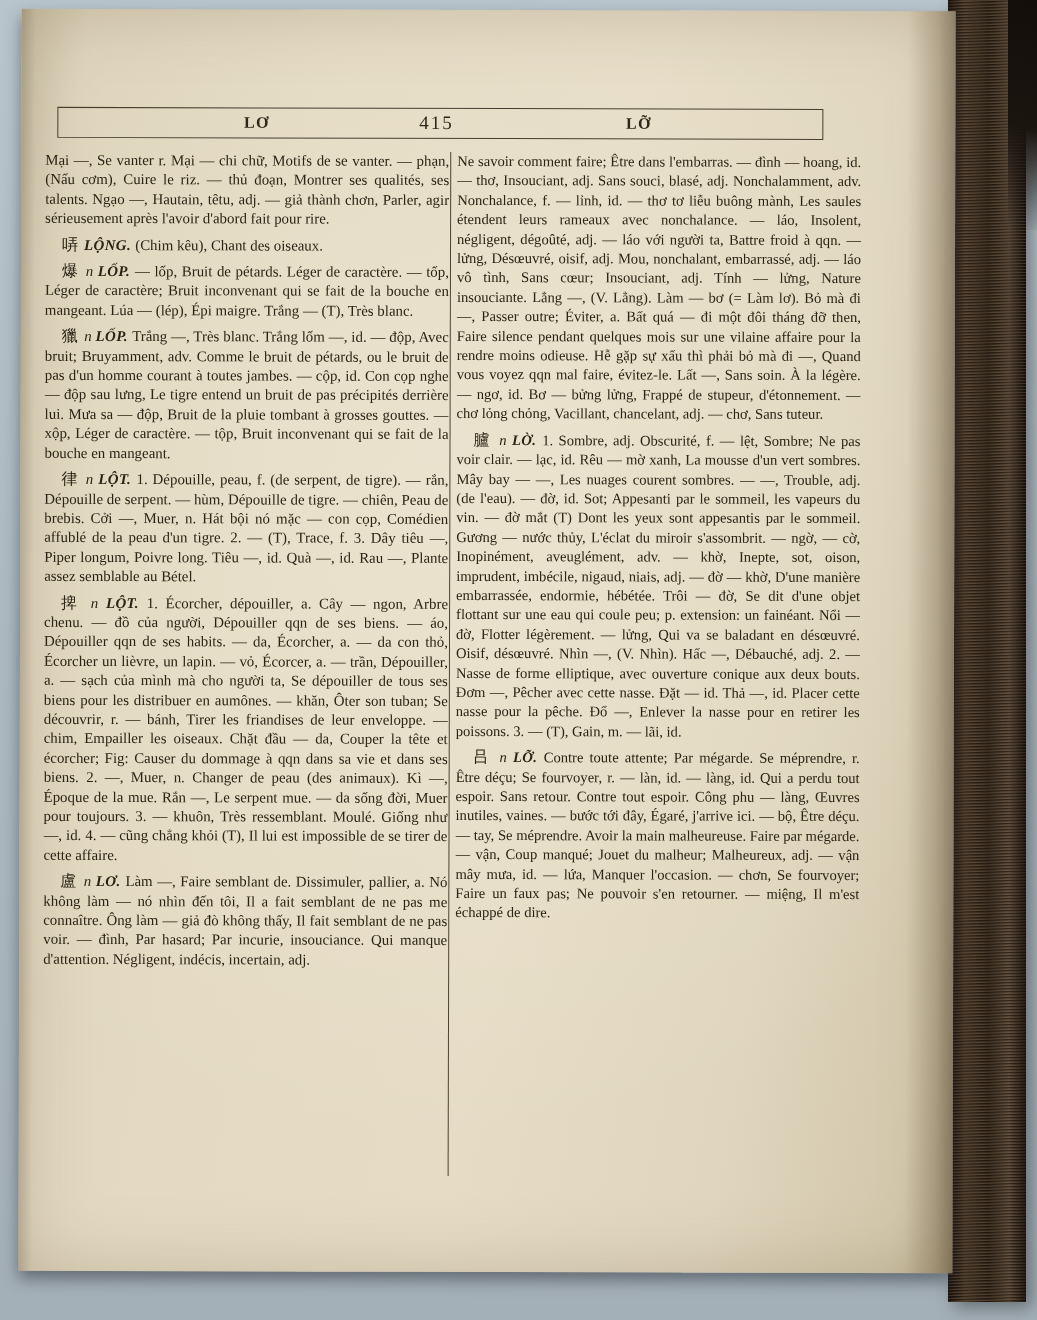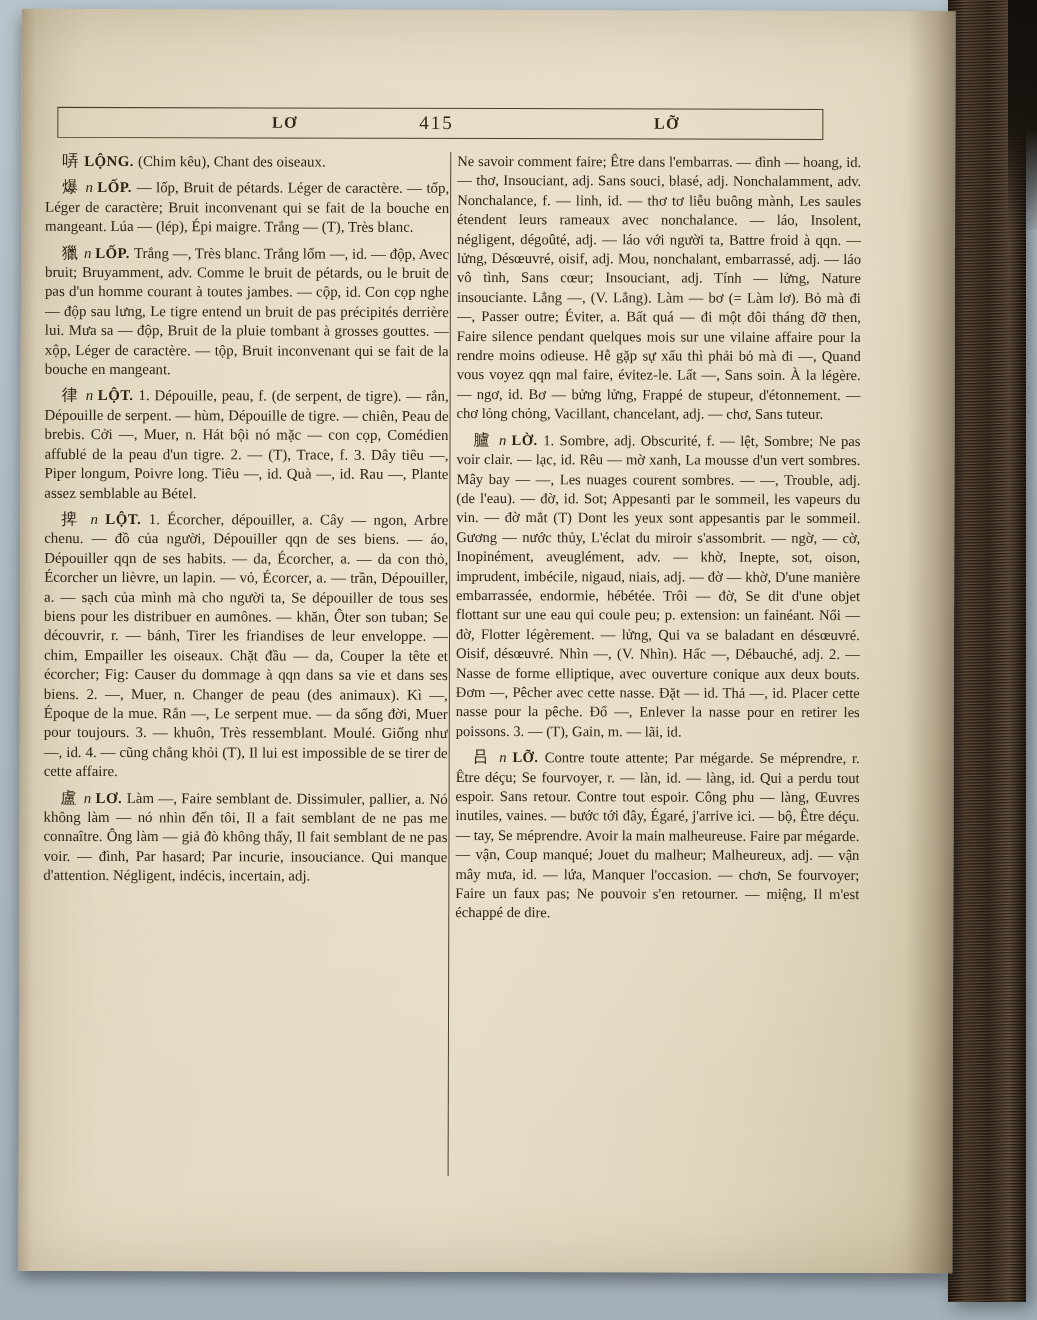--- a/index.html
+++ b/index.html
@@ -44,59 +44,60 @@
   }
   
   .header-box {
     position:absolute; left:36px; top:98px; width:764px; height:29px;
     border:1px solid #473e31;
   }
   .guide, .pageno {
     position:absolute; top:50%; transform:translate(-50%,-54%);
     color:#2e2619; white-space:nowrap;
   }
-  .guide { font-size:16px; font-weight:bold; letter-spacing:1.5px;margin-left:28px; }
+  .guide { font-size:16px; font-weight:bold; letter-spacing:1.5px; }
   .guide-left  { left:26%; }
   .guide-right { left:76%;text-align:center; }
   .pageno { left:49.5%; font-size:19px; letter-spacing:2px;text-align:center; }
   
   .col {
     position:absolute; top:142px; width:404px; height:1060px; overflow:hidden;
     color:#2b2315; font-size:14.6px; line-height:19.4px; text-align:justify;
   }
   .col-left  { left:24px; font-size:14.9px; }
   .col-right { left:436px; }
   .divider {
     position:absolute; left:429px; top:142px; width:1px; height:1024px;
     background:#4a4236;
   }
   .entry { margin:0; text-indent:17px; }
   .entry + .entry { margin-top:6px; }
   .entry.cont { text-indent:0; }
   .cjk { font-size:16px; letter-spacing:1px; }
   .pos { font-style:italic; }
-  .headword { font-weight:bold; letter-spacing:.4px; }
+  .headword { font-weight:bold; letter-spacing:.4px;font-style:italic; }
 </style>
 </head>
 <body>
 
 <div class="scene">
 
   <div class="fore-edge"></div>
   <div class="cover-corner"></div>
 
   <div class="page">
 
     <div class="header-box">
       <span class="guide guide-left">LƠ</span>
       <span class="pageno">415</span>
       <span class="guide guide-right">LỠ</span>
     </div>
 
     <div class="col col-left">
+        <p class="entry cont">Mại —, Se vanter r. Mại — chi chữ, Motifs de se vanter. — phạn, (Nấu cơm), Cuire le riz. — thủ đoạn, Montrer ses qualités, ses talents. Ngạo —, Hautain, têtu, adj. — giả thành chơn, Parler, agir sérieusement après l'avoir d'abord fait pour rire.</p>
         <p class="entry"><span class="cjk">哢 </span><span class="headword">LỘNG. </span>(Chim kêu), Chant des oiseaux.</p>
         <p class="entry"><span class="cjk">爆 </span><span class="pos">n </span><span class="headword">LỐP. </span>— lốp, Bruit de pétards. Léger de caractère. — tốp, Léger de caractère; Bruit inconvenant qui se fait de la bouche en mangeant. Lúa — (lép), Épi maigre. Trắng — (T), Très blanc.</p>
         <p class="entry"><span class="cjk">獵 </span><span class="pos">n </span><span class="headword">LỐP. </span>Trắng —, Très blanc. Trắng lốm —, id. — độp, Avec bruit; Bruyamment, adv. Comme le bruit de pétards, ou le bruit de pas d'un homme courant à toutes jambes. — cộp, id. Con cọp nghe — độp sau lưng, Le tigre entend un bruit de pas précipités derrière lui. Mưa sa — độp, Bruit de la pluie tombant à grosses gouttes. — xộp, Léger de caractère. — tộp, Bruit inconvenant qui se fait de la bouche en mangeant.</p>
         <p class="entry"><span class="cjk">律 </span><span class="pos">n </span><span class="headword">LỘT. </span>1. Dépouille, peau, f. (de serpent, de tigre). — rắn, Dépouille de serpent. — hùm, Dépouille de tigre. — chiên, Peau de brebis. Cởi —, Muer, n. Hát bội nó mặc — con cọp, Comédien affublé de la peau d'un tigre. 2. — (T), Trace, f. 3. Dây tiêu —, Piper longum, Poivre long. Tiêu —, id. Quà —, id. Rau —, Plante assez semblable au Bétel.</p>
         <p class="entry"><span class="cjk">捭 </span><span class="pos">n </span><span class="headword">LỘT. </span>1. Écorcher, dépouiller, a. Cây — ngon, Arbre chenu. — đồ của người, Dépouiller qqn de ses biens. — áo, Dépouiller qqn de ses habits. — da, Écorcher, a. — da con thỏ, Écorcher un lièvre, un lapin. — vỏ, Écorcer, a. — trần, Dépouiller, a. — sạch của mình mà cho người ta, Se dépouiller de tous ses biens pour les distribuer en aumônes. — khăn, Ôter son tuban; Se découvrir, r. — bánh, Tirer les friandises de leur enveloppe. — chim, Empailler les oiseaux. Chặt đầu — da, Couper la tête et écorcher; Fig: Causer du dommage à qqn dans sa vie et dans ses biens. 2. —, Muer, n. Changer de peau (des animaux). Kì —, Époque de la mue. Rắn —, Le serpent mue. — da sống đời, Muer pour toujours. 3. — khuôn, Très ressemblant. Moulé. Giống như —, id. 4. — cũng chẳng khỏi (T), Il lui est impossible de se tirer de cette affaire.</p>
         <p class="entry"><span class="cjk">盧 </span><span class="pos">n </span><span class="headword">LƠ. </span>Làm —, Faire semblant de. Dissimuler, pallier, a. Nó không làm — nó nhìn đến tôi, Il a fait semblant de ne pas me connaître. Ông làm — giả đò không thấy, Il fait semblant de ne pas voir. — đình, Par hasard; Par incurie, insouciance. Qui manque d'attention. Négligent, indécis, incertain, adj.</p>
       </div>
 
     <div class="divider"></div>
 

